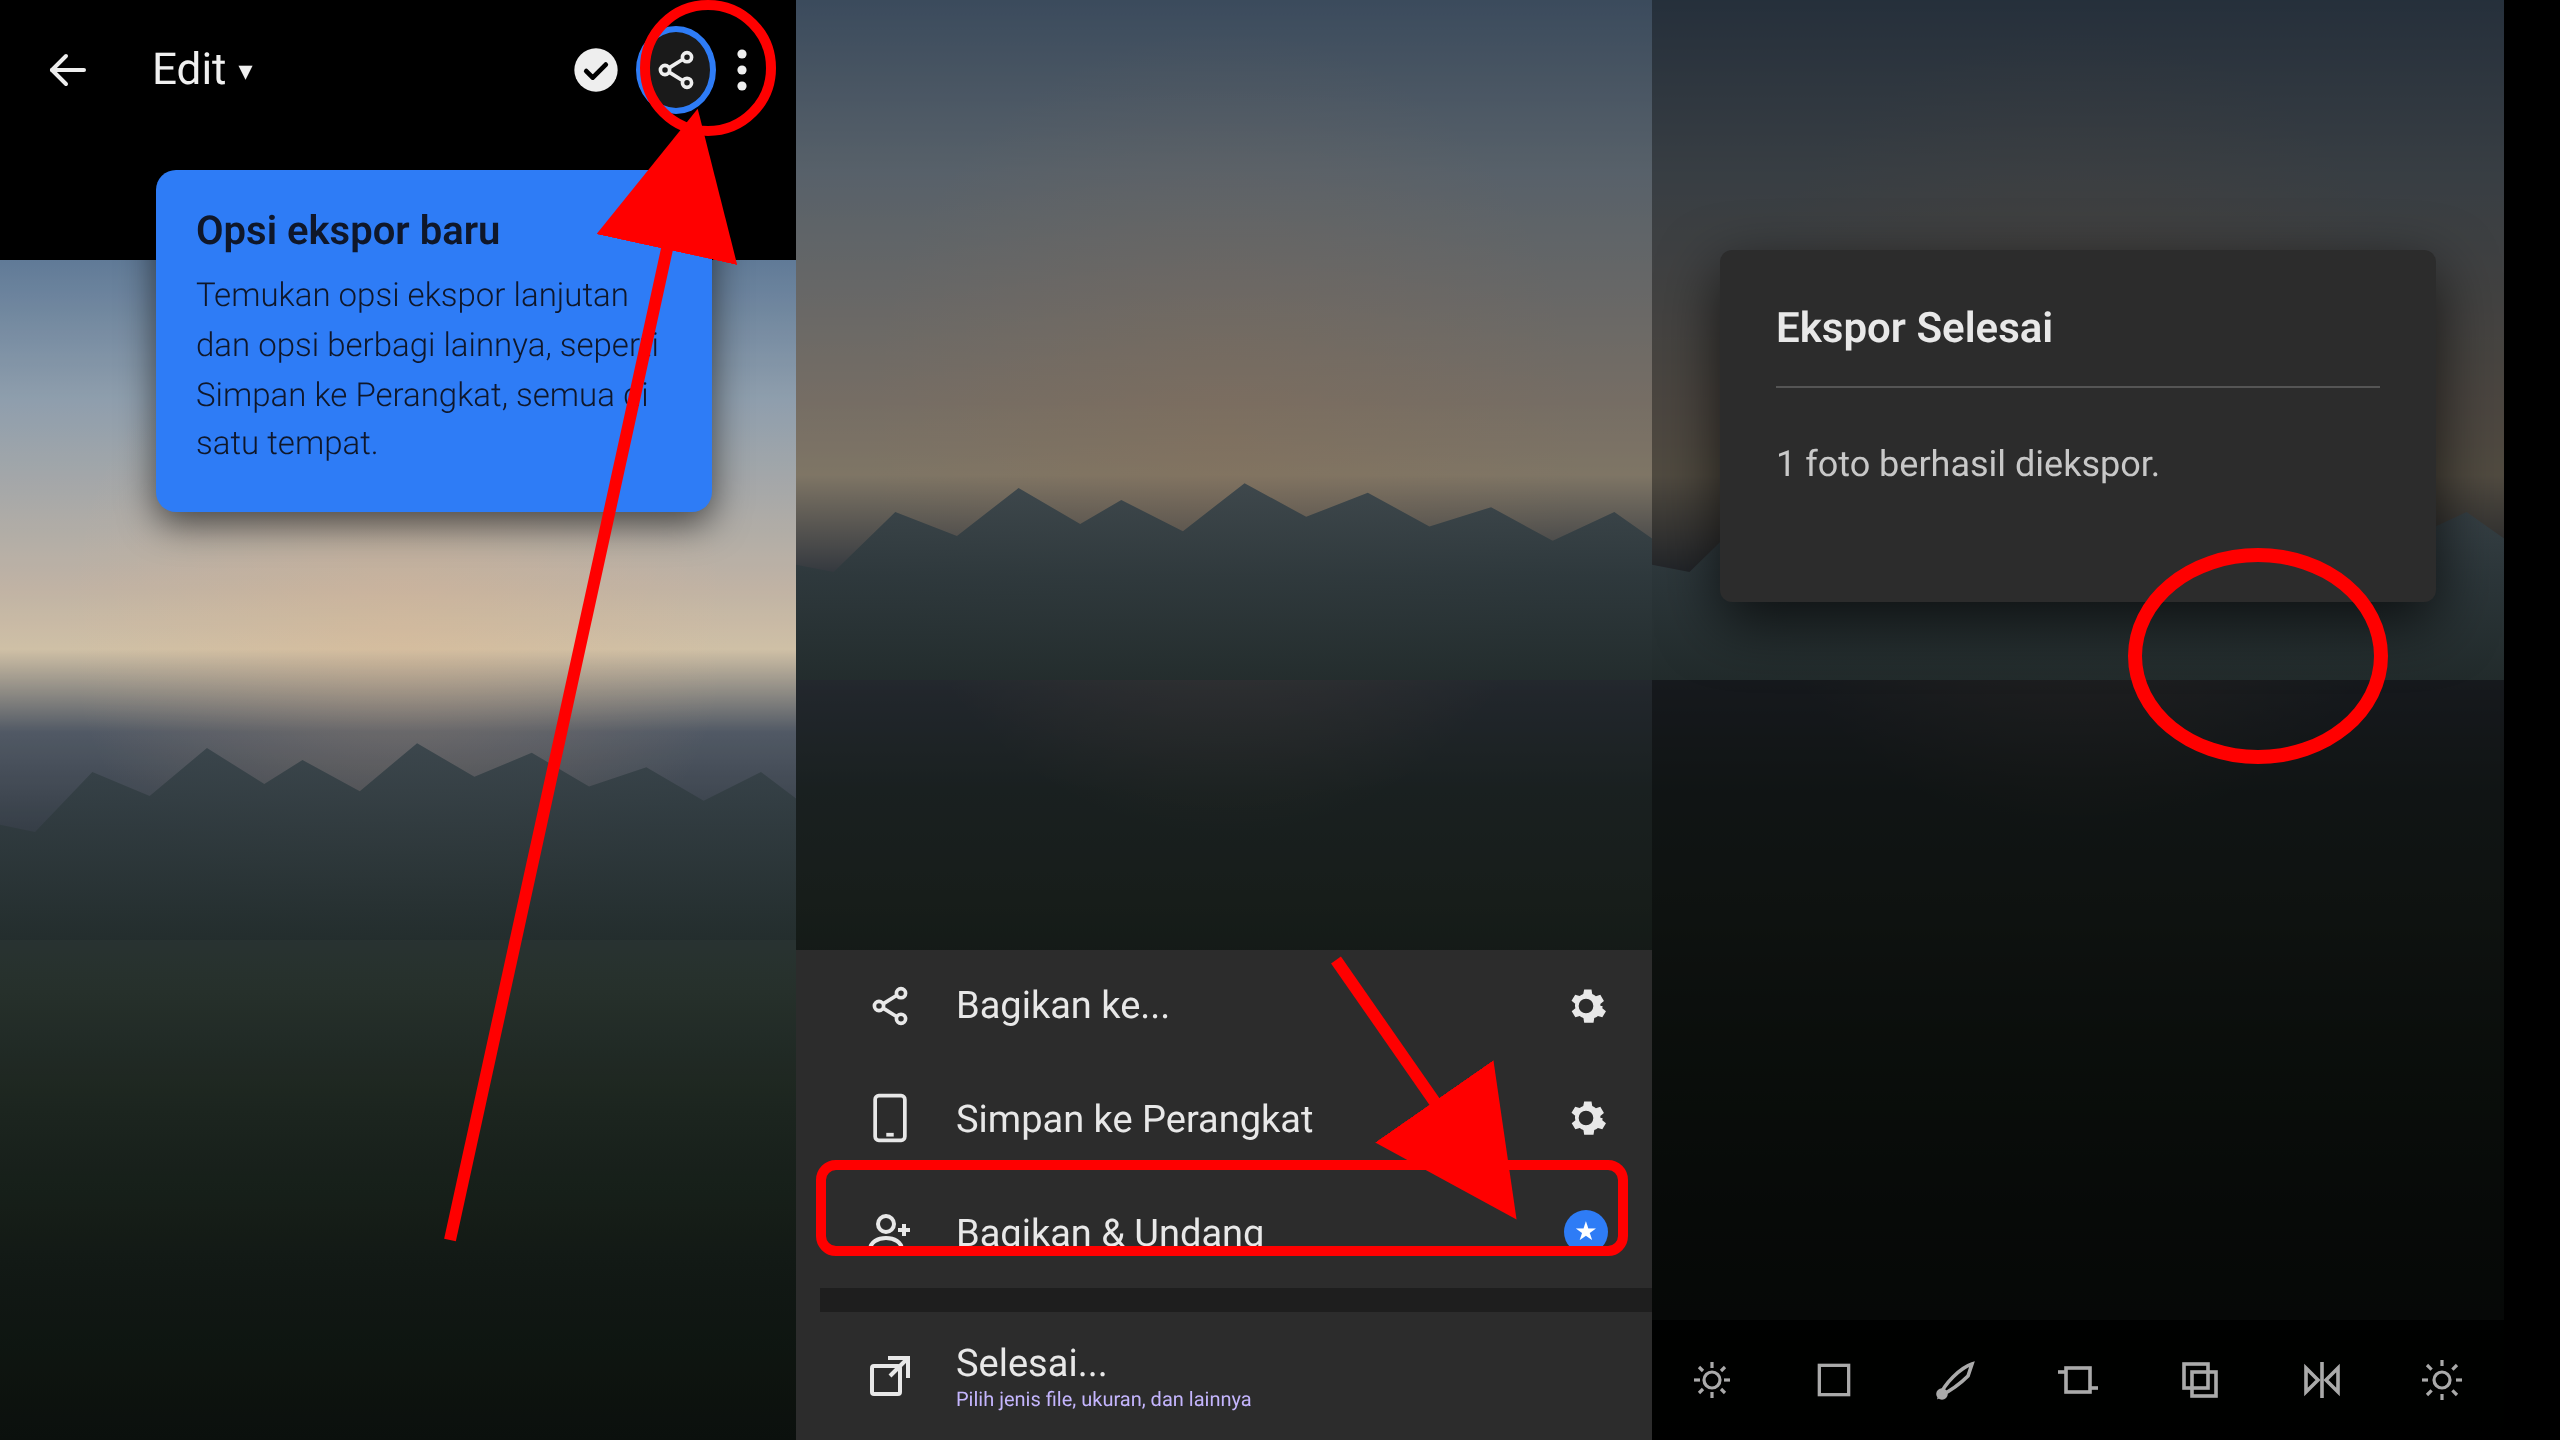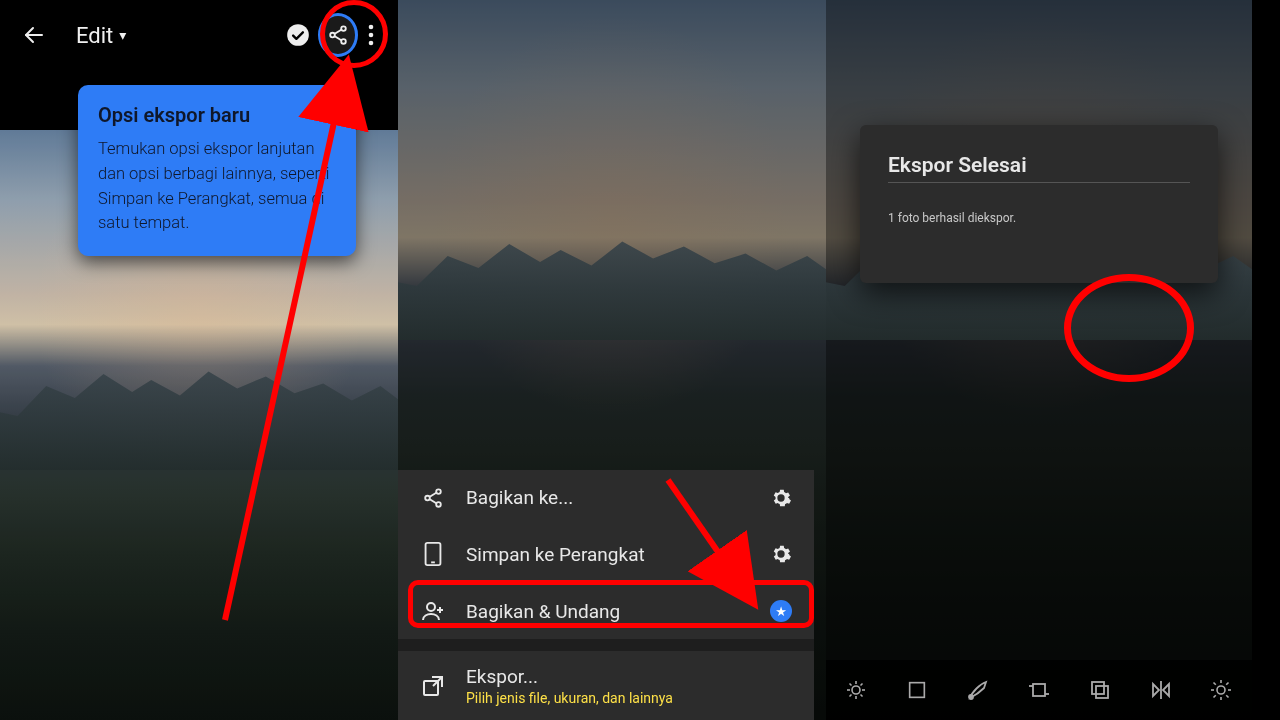--- a/index.html
+++ b/index.html
@@ -48,43 +48,44 @@
   .tip {
     position: absolute; left: 78px; top: 85px; right: 42px;
     background: #2e7cf6; color: #0f172a; border-radius: 10px;
     padding: 18px 20px 20px; box-shadow: 0 6px 18px rgba(0,0,0,0.6);
   }
   .tip h3 { font-size: 20px; font-weight: 600; margin-bottom: 10px; }
   .tip p { font-size: 16.5px; line-height: 1.5; font-weight: 300; }
 
   
   .sheet {
-    position: absolute; left: 0; right: 12px; bottom: 0;
+    position: absolute; left: 0; right: 0; bottom: 0;
     background: #2c2c2c;
+    padding-left: 12px;
   }
   .sheet-row {
     display: flex; align-items: center; gap: 20px;
     padding: 16px 22px; color: #e8e8e8; position: relative;
   }
   .sheet-row .lbl { font-size: 19px; font-weight: 400; }
-  .sheet-row .sub { font-size: 14px; color: #fde047; margin-top: 2px; }
+  .sheet-row .sub { font-size: 10px; color: #c4b5fd; margin-top: 2px; }
   .sheet-row .rico { margin-left: auto; }
   .sheet .sep { height: 12px; background: #1e1e1e; }
   .row-icon { width: 26px; display:flex; justify-content:center; }
   .star-badge { background:#2e7cf6; color:#fff; width:22px; height:22px; border-radius:50%; display:flex; align-items:center; justify-content:center; font-size:13px; }
 
   
   .dialog {
     position: absolute; left: 34px; right: 34px; top: 125px;
     background: #2c2c2c; border-radius: 6px; color: #e8e8e8;
     padding: 28px 28px 22px; box-shadow: 0 10px 30px rgba(0,0,0,0.7);
   }
-  .dialog h3 { font-size: 21px; font-weight: 600; margin-bottom: 5px; }
+  .dialog h3 { font-size: 21px; font-weight: 600; margin-bottom: 16px; }
   .dialog .div { border-top: 1px solid #555; margin-bottom: 28px; }
-  .dialog .msg { font-size: 12px; color: #c8c8c8; margin-bottom: 36px; }
+  .dialog .msg { font-size: 18px; color: #c8c8c8; margin-bottom: 36px; }
   .dialog .btnrow { display:flex; justify-content:flex-end; }
   .pill-btn {
     border: 1.5px solid #bbb; color:#eee; background:transparent;
     padding: 10px 30px; border-radius: 24px; font-size: 18px; font-weight:500;
   }
 
   
   .tools {
     position: absolute; left:0; right:0; bottom:0; height:60px;
     background: rgba(0,0,0,0.85); display:flex; align-items:center; justify-content:space-around;
@@ -217,21 +218,21 @@
 
     <div class="sheet-row" style="padding-top:14px; padding-bottom:14px;">
       <span class="row-icon">
         <svg width="24" height="24" viewBox="0 0 24 24" fill="none" stroke="#e8e8e8" stroke-width="2">
             <rect x="3" y="7" width="14" height="14" rx="1"></rect>
             <polyline points="11 3 21 3 21 13"></polyline>
             <line x1="21" y1="3" x2="12" y2="12"></line>
           </svg>
       </span>
       <span style="display:flex; flex-direction:column;">
-        <span class="lbl">Ekspor...</span>
+        <span class="lbl">Selesai...</span>
         <span class="sub">Pilih jenis file, ukuran, dan lainnya</span>
       </span>
     </div>
   </div>
 
   <div class="ann rrect" style="left:10px; top:580px; width:406px; height:48px;"></div>
   <svg class="arrow" style="left:0; top:0;" width="428" height="720">
     <defs>
         <marker id="ah2" markerWidth="12" markerHeight="12" refX="9" refY="6" orient="auto">
           <path d="M0,0 L12,6 L0,12 z" fill="#ff0000"></path>

